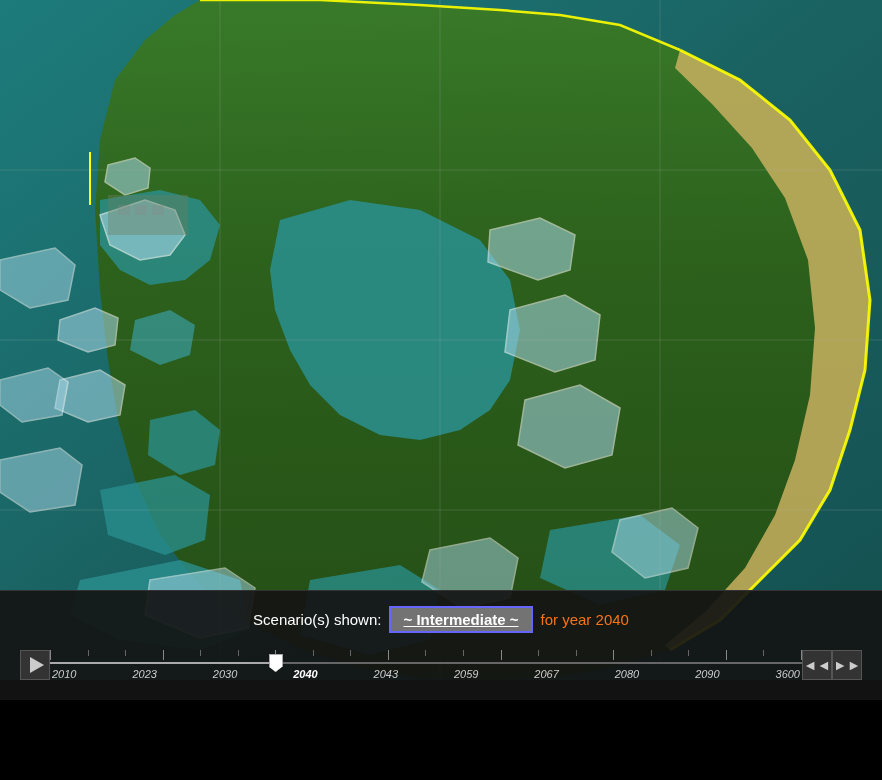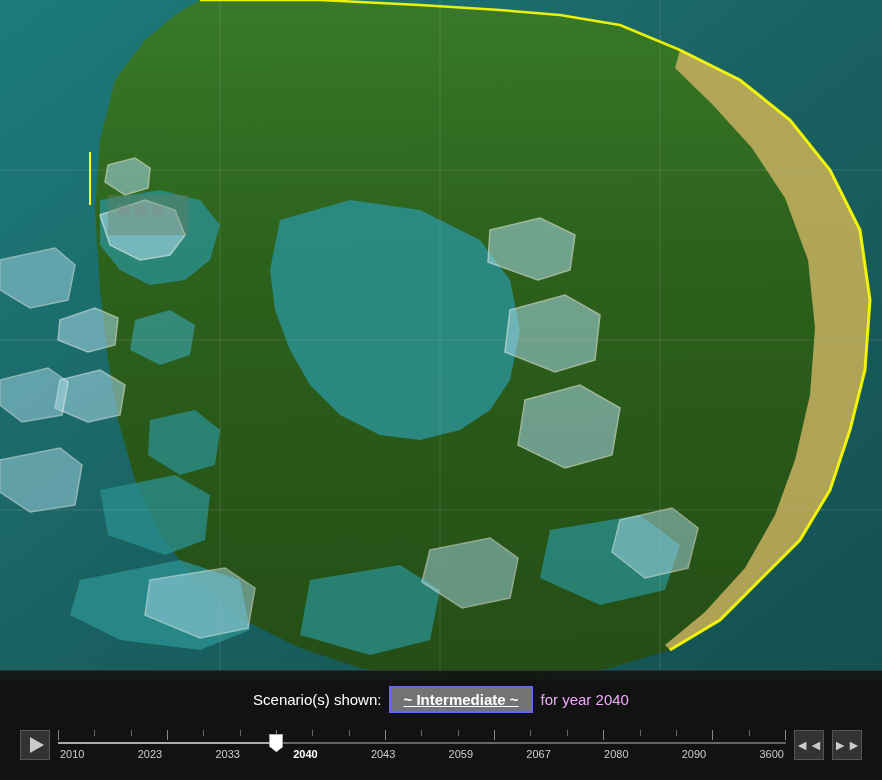--- a/index.html
+++ b/index.html
@@ -7,21 +7,21 @@
       width: 882px;
       height: 780px;
       overflow: hidden;
       font-family: Arial, sans-serif;
       background: #000;
     }
 
     #map-container {
       position: relative;
       width: 882px;
-      height: 780px;
+      height: 700px;
     }
 
     #map-bg {
       position: absolute;
       top: 0; left: 0;
       width: 882px;
       height: 780px;
       overflow: hidden;
     }
 
@@ -67,30 +67,30 @@
       background: #737373;
       color: #ffffff;
       border: 2px solid #6666ff;
       padding: 3px 12px;
       font-size: 15px;
       font-weight: bold;
       text-decoration: underline;
     }
 
     .year-label {
-      color: #f0abfc;
+      color: #f97316;
       font-size: 15px;
     }
 
     
     .timeline-row {
       display: flex;
       align-items: center;
       width: 100%;
-      gap: 8px;
+      font-style: italic;
     }
 
     .play-btn {
       width: 30px;
       height: 30px;
       background: #333;
       border: 1px solid #555;
       display: flex;
       align-items: center;
       justify-content: center;
@@ -400,21 +400,21 @@
           <div class="tick"></div>
           <div class="tick major"></div>
         </div>
         <div class="track-line">
           <div class="track-filled"></div>
           <div class="track-thumb"></div>
         </div>
         <div class="tick-labels">
           <span class="tick-label">2010</span>
           <span class="tick-label">2023</span>
-          <span class="tick-label">2033</span>
+          <span class="tick-label">2030</span>
           <span class="tick-label active">2040</span>
           <span class="tick-label">2043</span>
           <span class="tick-label">2059</span>
           <span class="tick-label">2067</span>
           <span class="tick-label">2080</span>
           <span class="tick-label">2090</span>
           <span class="tick-label">3600</span>
         </div>
       </div>
 

